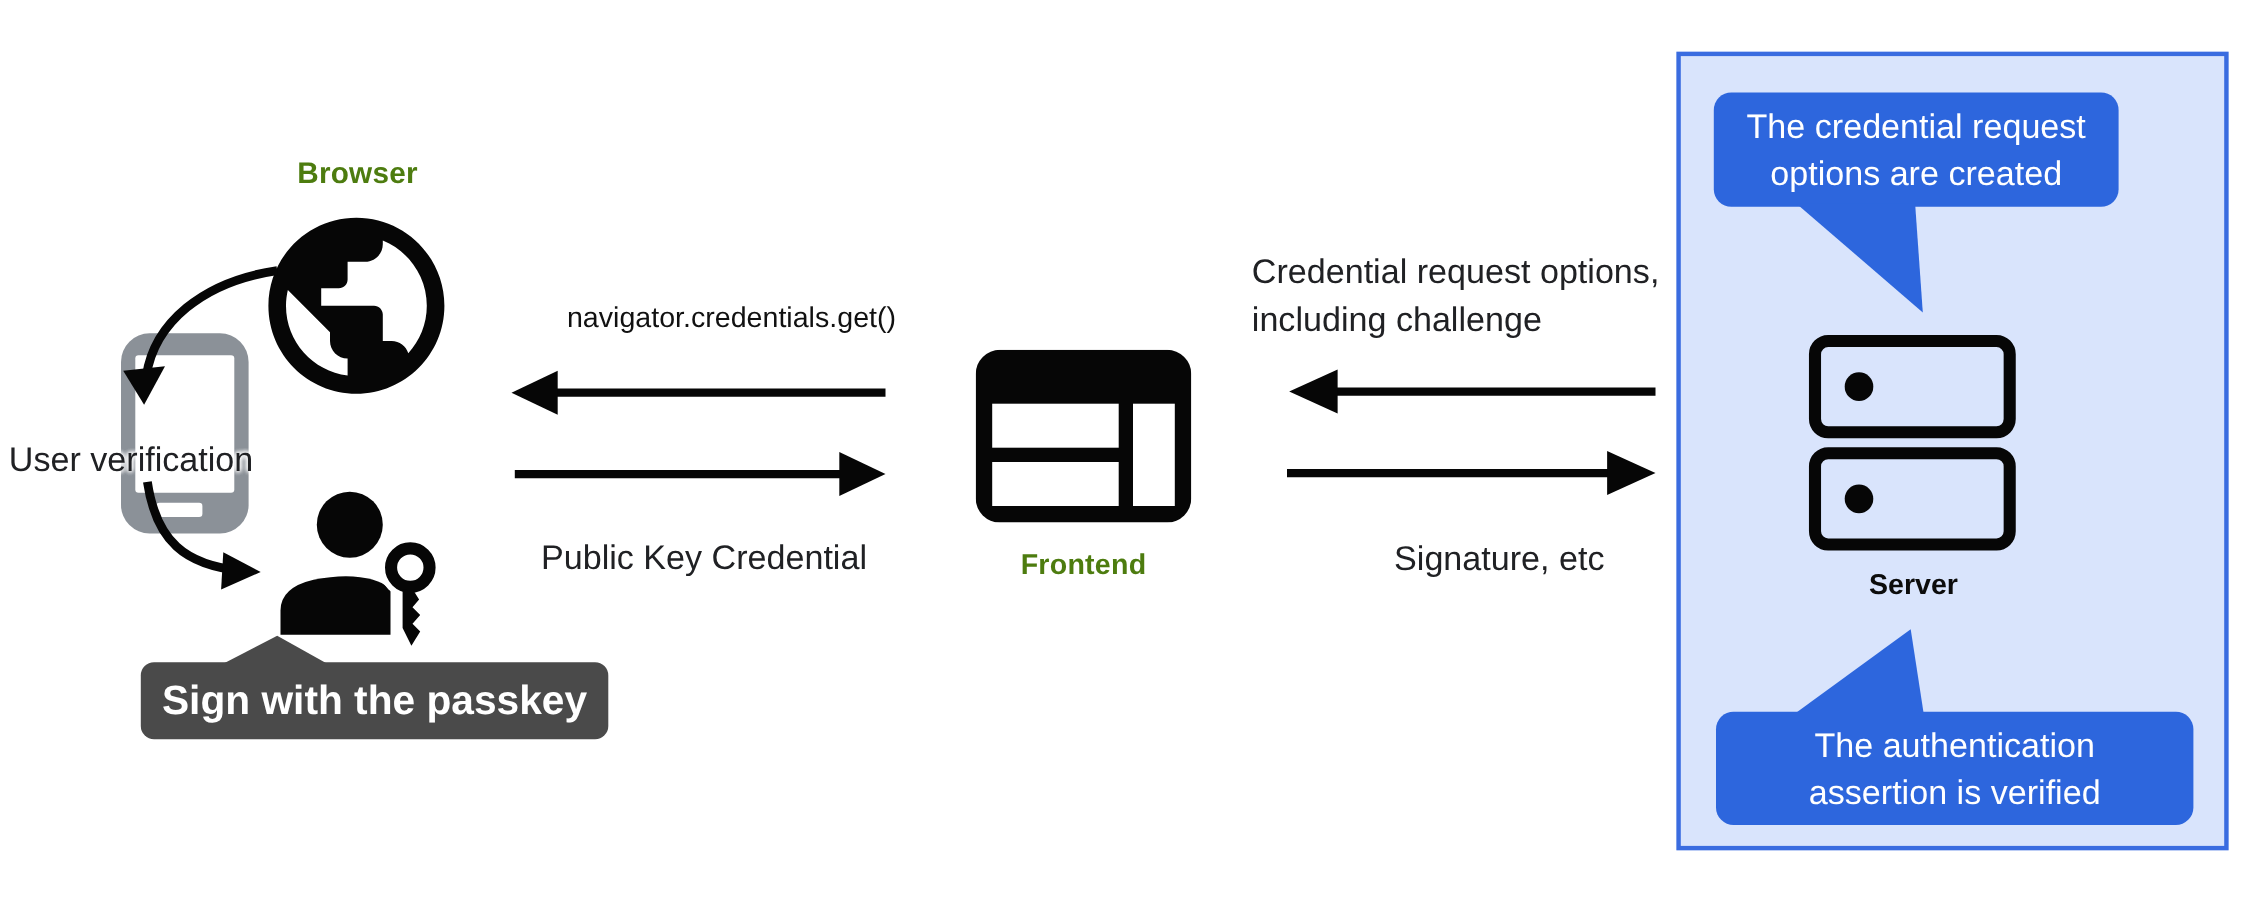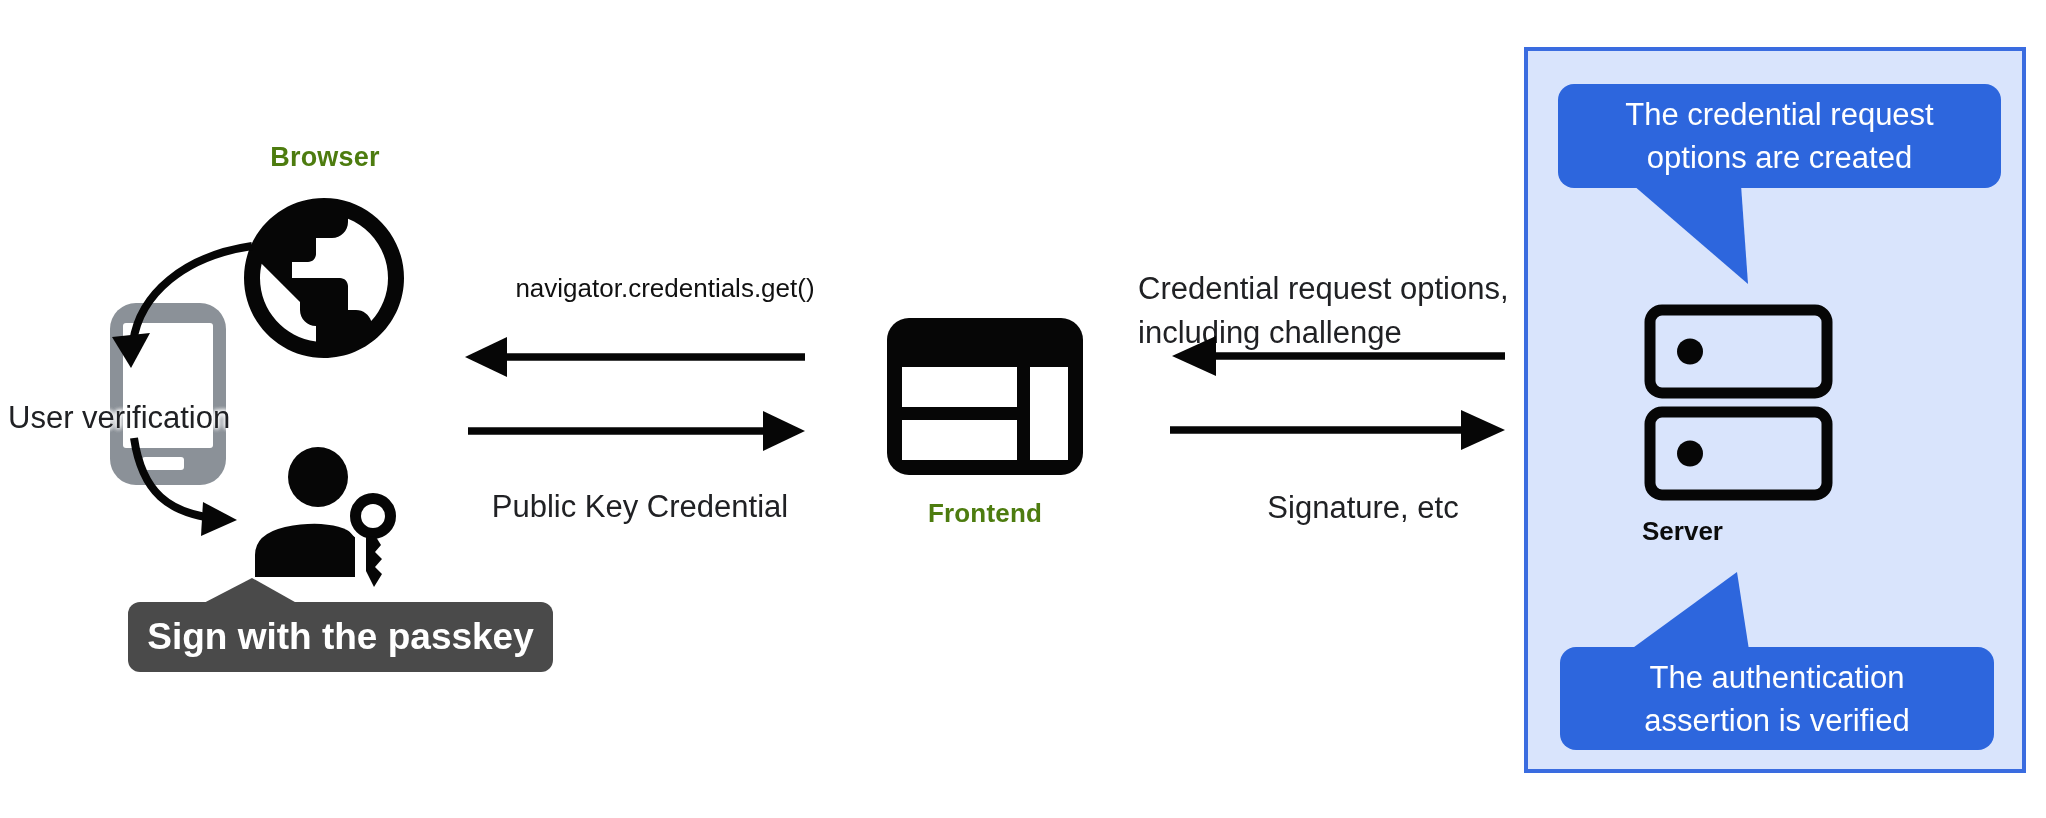--- a/index.html
+++ b/index.html
@@ -25,23 +25,23 @@
     position:absolute;left:1524px;top:47px;width:502px;height:726px;
     box-sizing:border-box;border:4px solid var(--panel-border,#3a6ce0);
     background:var(--panel-fill,#d9e4fc);
   }
   .blue-callout{
     position:absolute;background:var(--accent-blue,#2d66dd);
     color:var(--callout-text,#fff);border-radius:16px;
     display:flex;flex-direction:column;align-items:center;justify-content:center;
     font-size:31px;line-height:43px;text-align:center;
   }
-  .blue-callout.top{left:30px;top:33px;width:443px;height:104px;}
+  .blue-callout.top{left:30px;top:33px;width:368px;height:104px;}
   .blue-callout.bottom{left:32px;top:596px;width:434px;height:103px;}
-  .panel-label{position:absolute;left:114px;top:465px;width:195px;
+  .panel-label{position:absolute;left:114px;top:465px;width:195px;text-align:center;
     font-weight:bold;font-size:26px;color:#0c0c0c;}
 
   svg.icon{position:absolute;display:block;}
   .ink{fill:var(--icon-black,#060606);}
   .overlay{position:absolute;left:0;top:0;pointer-events:none;}
   .overlay .stroke{stroke:var(--icon-black,#060606);fill:none;}
 </style>
 </head>
 <body>
 
@@ -79,21 +79,21 @@
 
   <svg class="icon" style="left:887px;top:318px;" width="196" height="157" viewBox="0 0 196 157" aria-hidden="true">
     <rect class="ink" x="0" y="0" width="196" height="157" rx="22"></rect>
     <rect x="15" y="49" width="115" height="40" fill="#ffffff"></rect>
     <rect x="15" y="102" width="115" height="40" fill="#ffffff"></rect>
     <rect x="143" y="49" width="38" height="93" fill="#ffffff"></rect>
   </svg>
 
   <div class="lbl bold center" style="left:887px;top:497px;width:196px;font-size:26px;">Frontend</div>
 
-  <div class="lbl" style="left:1138px;top:225px;line-height:44px;margin-top:42px;">
+  <div class="lbl" style="left:1138px;top:225px;line-height:44px;">
     <span class="line">Credential request options,</span>
     <span class="line">including challenge</span>
   </div>
 
   <div class="lbl center" style="left:1213px;top:488px;width:300px;">Signature, etc</div>
 
   <div class="panel">
 
     <div class="blue-callout top">
       <span>The credential request</span>

